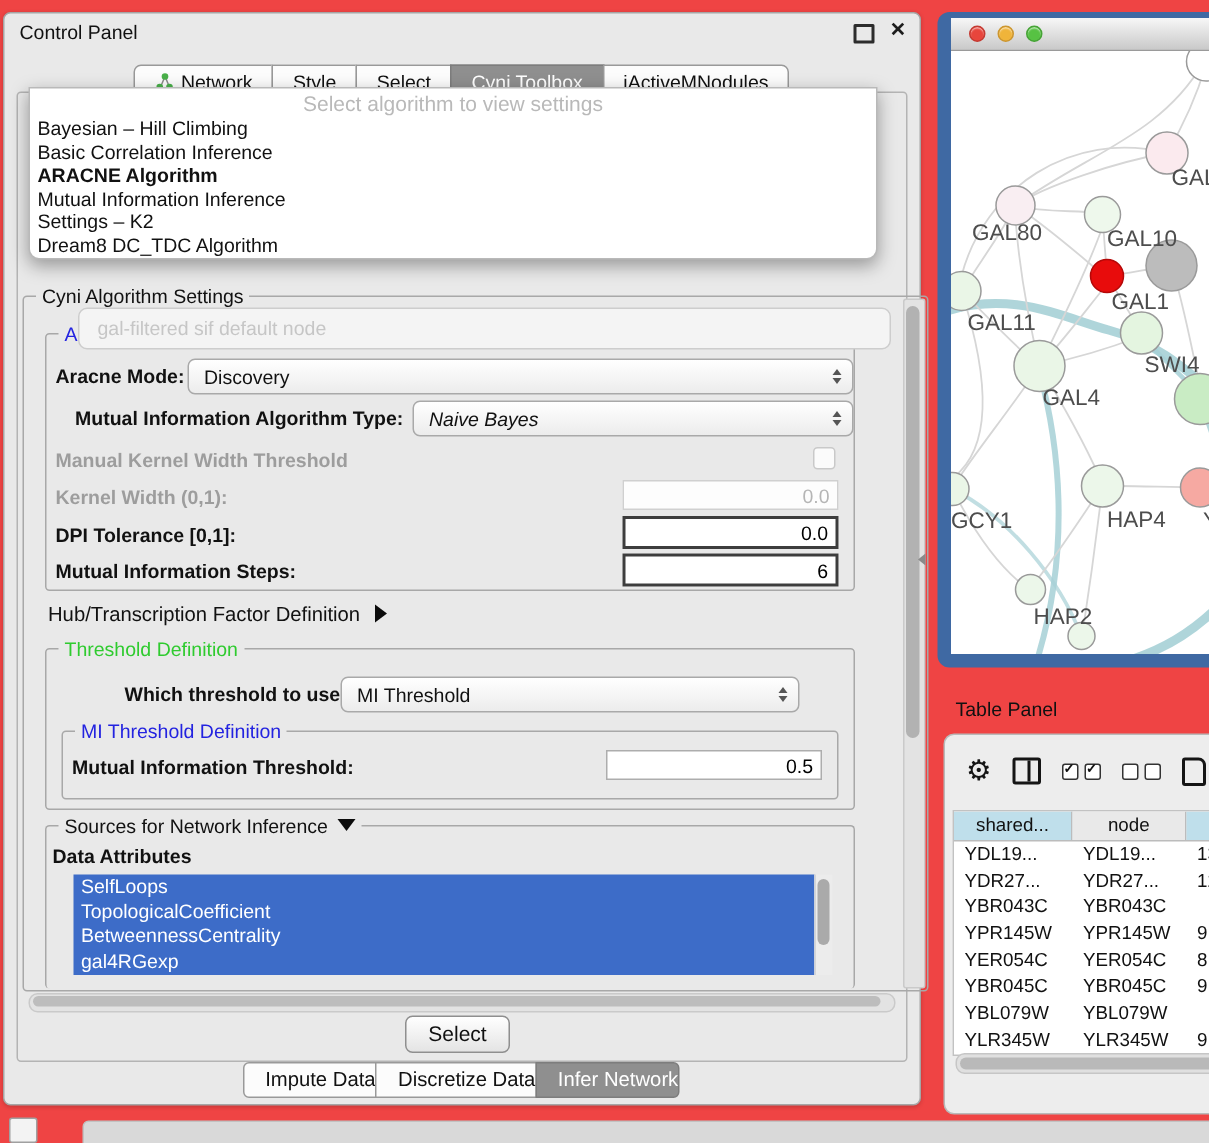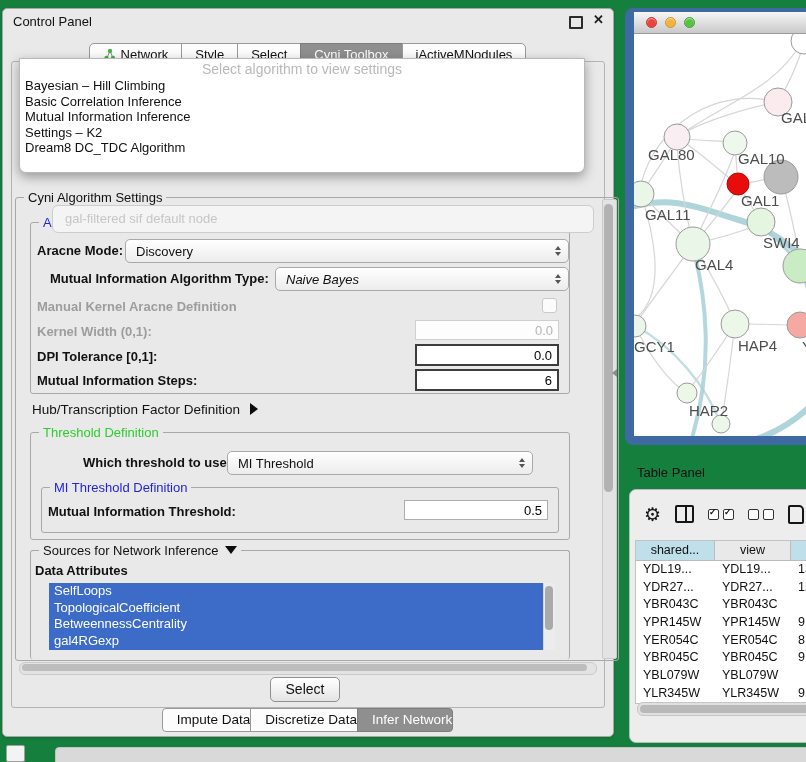--- a/index.html
+++ b/index.html
@@ -1,16 +1,16 @@
 <!DOCTYPE html>
 <html><head>
 <meta charset="utf-8">
 <style>
   html,body{margin:0;padding:0;}
-  #stage{position:relative;width:806px;height:762px;background:#15803d;overflow:hidden;
+  #stage{position:relative;width:806px;height:762px;background:#ef4444;overflow:hidden;
          font-family:"Liberation Sans",sans-serif;color:#111;}
   
   .cp{position:absolute;left:2px;top:8px;width:610px;height:727px;background:#e9e9e9;
       border:1px solid #a6a6a6;border-radius:5px;box-shadow:0 1px 3px rgba(0,0,0,.18);}
   .cp-titlebar{position:absolute;left:0;top:0;right:0;height:24px;font-size:13px;}
   .cp-title{position:absolute;left:10px;top:5px;}
   .float-btn{position:absolute;right:30px;top:7px;width:10px;height:9px;border:2px solid #2c2c2c;border-radius:1px;background:transparent;}
   .close-btn{position:absolute;right:9px;top:3px;font-size:13px;font-weight:bold;color:#1c1c1c;}
   
   .tabs{position:absolute;left:0;right:0;top:34px;display:flex;justify-content:center;}
@@ -150,20 +150,21 @@
     </div>
 
     <div class="cp-content">
       <div class="ghost-combo">gal-filtered sif default node</div>
     </div>
 
     <div class="dropdown">
       <div class="dd-prompt">Select algorithm to view settings</div>
       <div class="dd-item">Bayesian – Hill Climbing</div>
       <div class="dd-item">Basic Correlation Inference</div>
+      <div class="dd-item bold">ARACNE Algorithm</div>
       <div class="dd-item">Mutual Information Inference</div>
       <div class="dd-item">Settings – K2</div>
       <div class="dd-item">Dream8 DC_TDC Algorithm</div>
     </div>
 
     <div class="group" style="left:12px;top:188px;width:566px;height:462px;padding-left:36px;">
       <span class="group-title">Cyni Algorithm Settings</span>
 
       <div class="group" style="left:14px;top:24px;width:538px;height:170px;">
         <span class="group-title t-blue">Algorithm Definition</span>
@@ -176,21 +177,21 @@
             </span>
         </div>
         <span class="lbl" style="left:19px;top:48px;">Mutual Information Algorithm Type:</span>
         <div class="combo" style="left:244px;top:44px;width:282px;font-style:italic;">
           <span>Naive Bayes</span>
           <span class="stepper">
               <span class="st-up"></span>
               <span class="st-dn"></span>
             </span>
         </div>
-        <span class="lbl dim" style="left:6px;top:76px;">Manual Kernel Aracne Definition</span>
+        <span class="lbl dim" style="left:6px;top:76px;">Manual Kernel Width Threshold</span>
         <span class="checkbox" style="right:12px;top:75px;"></span>
         <span class="lbl dim" style="left:6px;top:101px;">Kernel Width (0,1):</span>
         <input class="field off" style="right: 10px; top: 97px; width: 132px;" readonly="" value="0.0">
         <span class="lbl" style="left:6px;top:126px;">DPI Tolerance [0,1]:</span>
         <input class="field on" style="right: 10px; top: 121px; width: 130px;" value="0.0">
         <span class="lbl" style="left:6px;top:150px;">Mutual Information Steps:</span>
         <input class="field on" style="right: 10px; top: 146px; width: 130px;" value="6">
       </div>
 
       <div style="position:absolute;left:16px;top:204px;font-size:13.5px;">
@@ -343,21 +344,21 @@
       <span class="cb-pair">
           <span class="cb"></span>
           <span class="cb"></span>
         </span>
       <span class="page-icon"></span>
     </div>
 
     <div class="tp-table">
       <div class="tp-hrow">
         <span class="tp-hcell hc-blue c1">shared...</span>
-        <span class="tp-hcell hc-gray c2">view</span>
+        <span class="tp-hcell hc-gray c2">node</span>
         <span class="tp-hcell hc-blue c3"></span>
       </div>
       <div class="tp-rows">
         <div class="tp-row">
             <span class="tp-cell c1">YDL19...</span>
             <span class="tp-cell c2">YDL19...</span>
             <span class="tp-cell c3">13</span>
           </div>
         <div class="tp-row">
             <span class="tp-cell c1">YDR27...</span>

